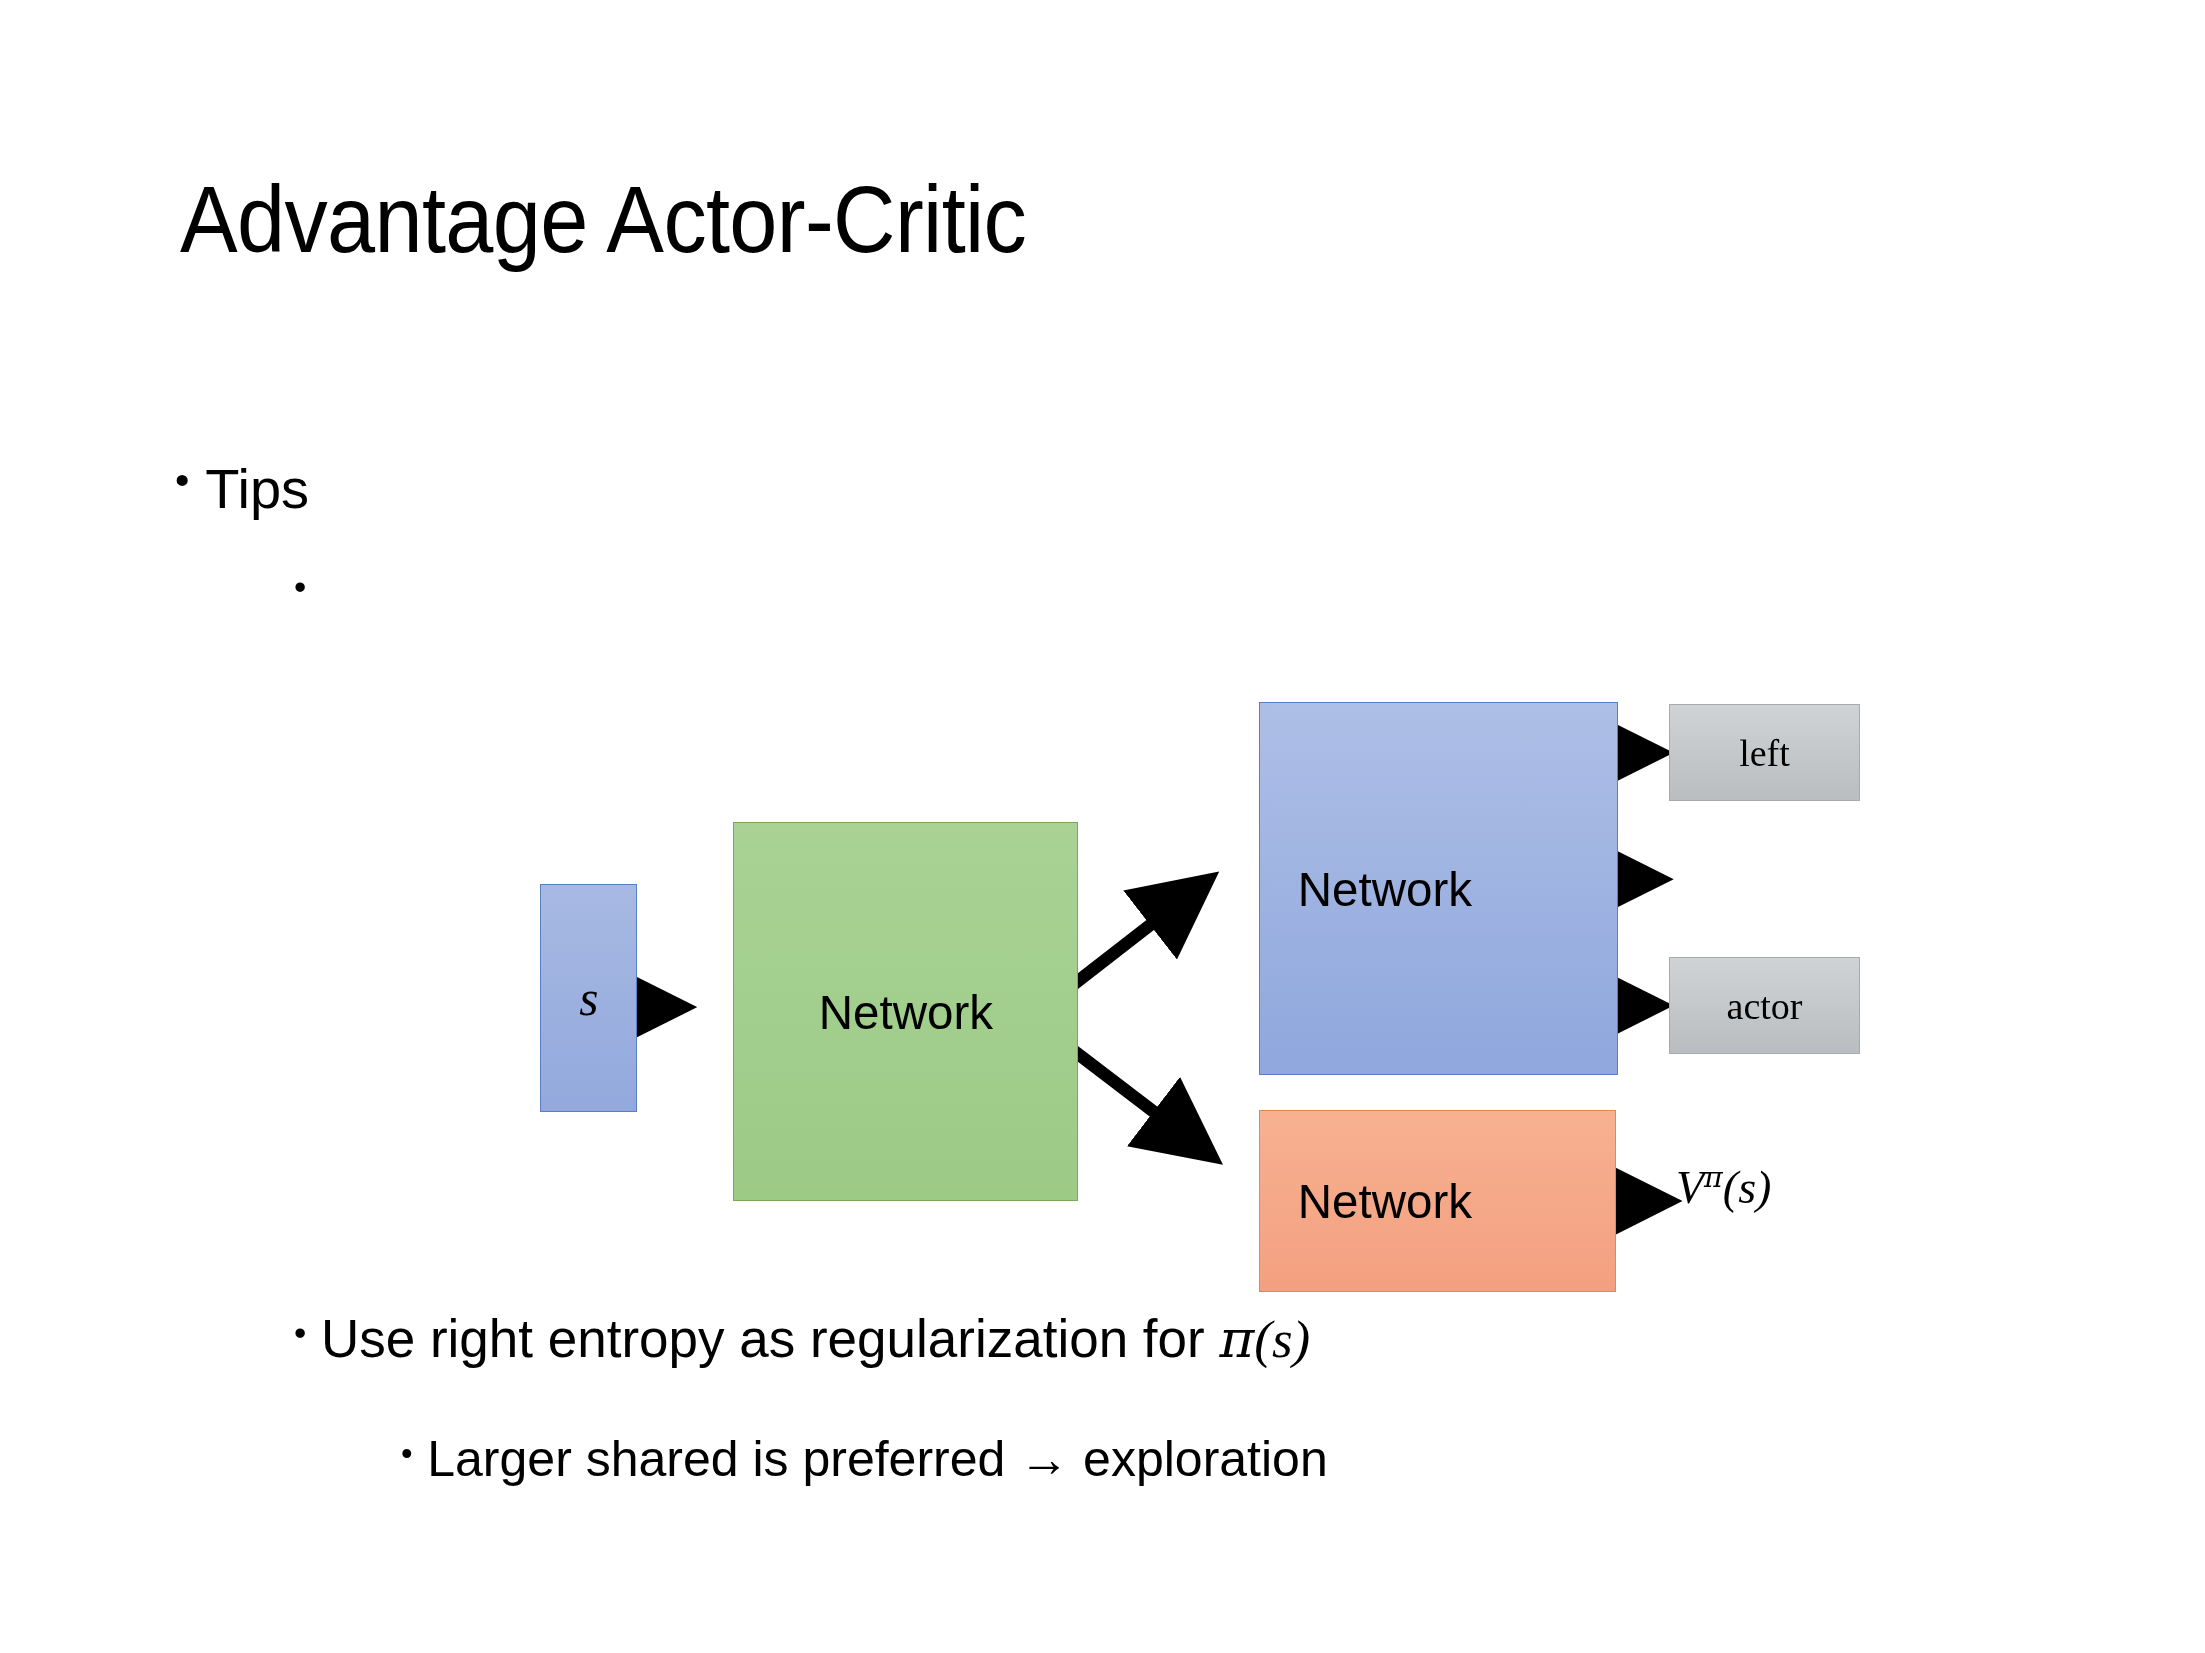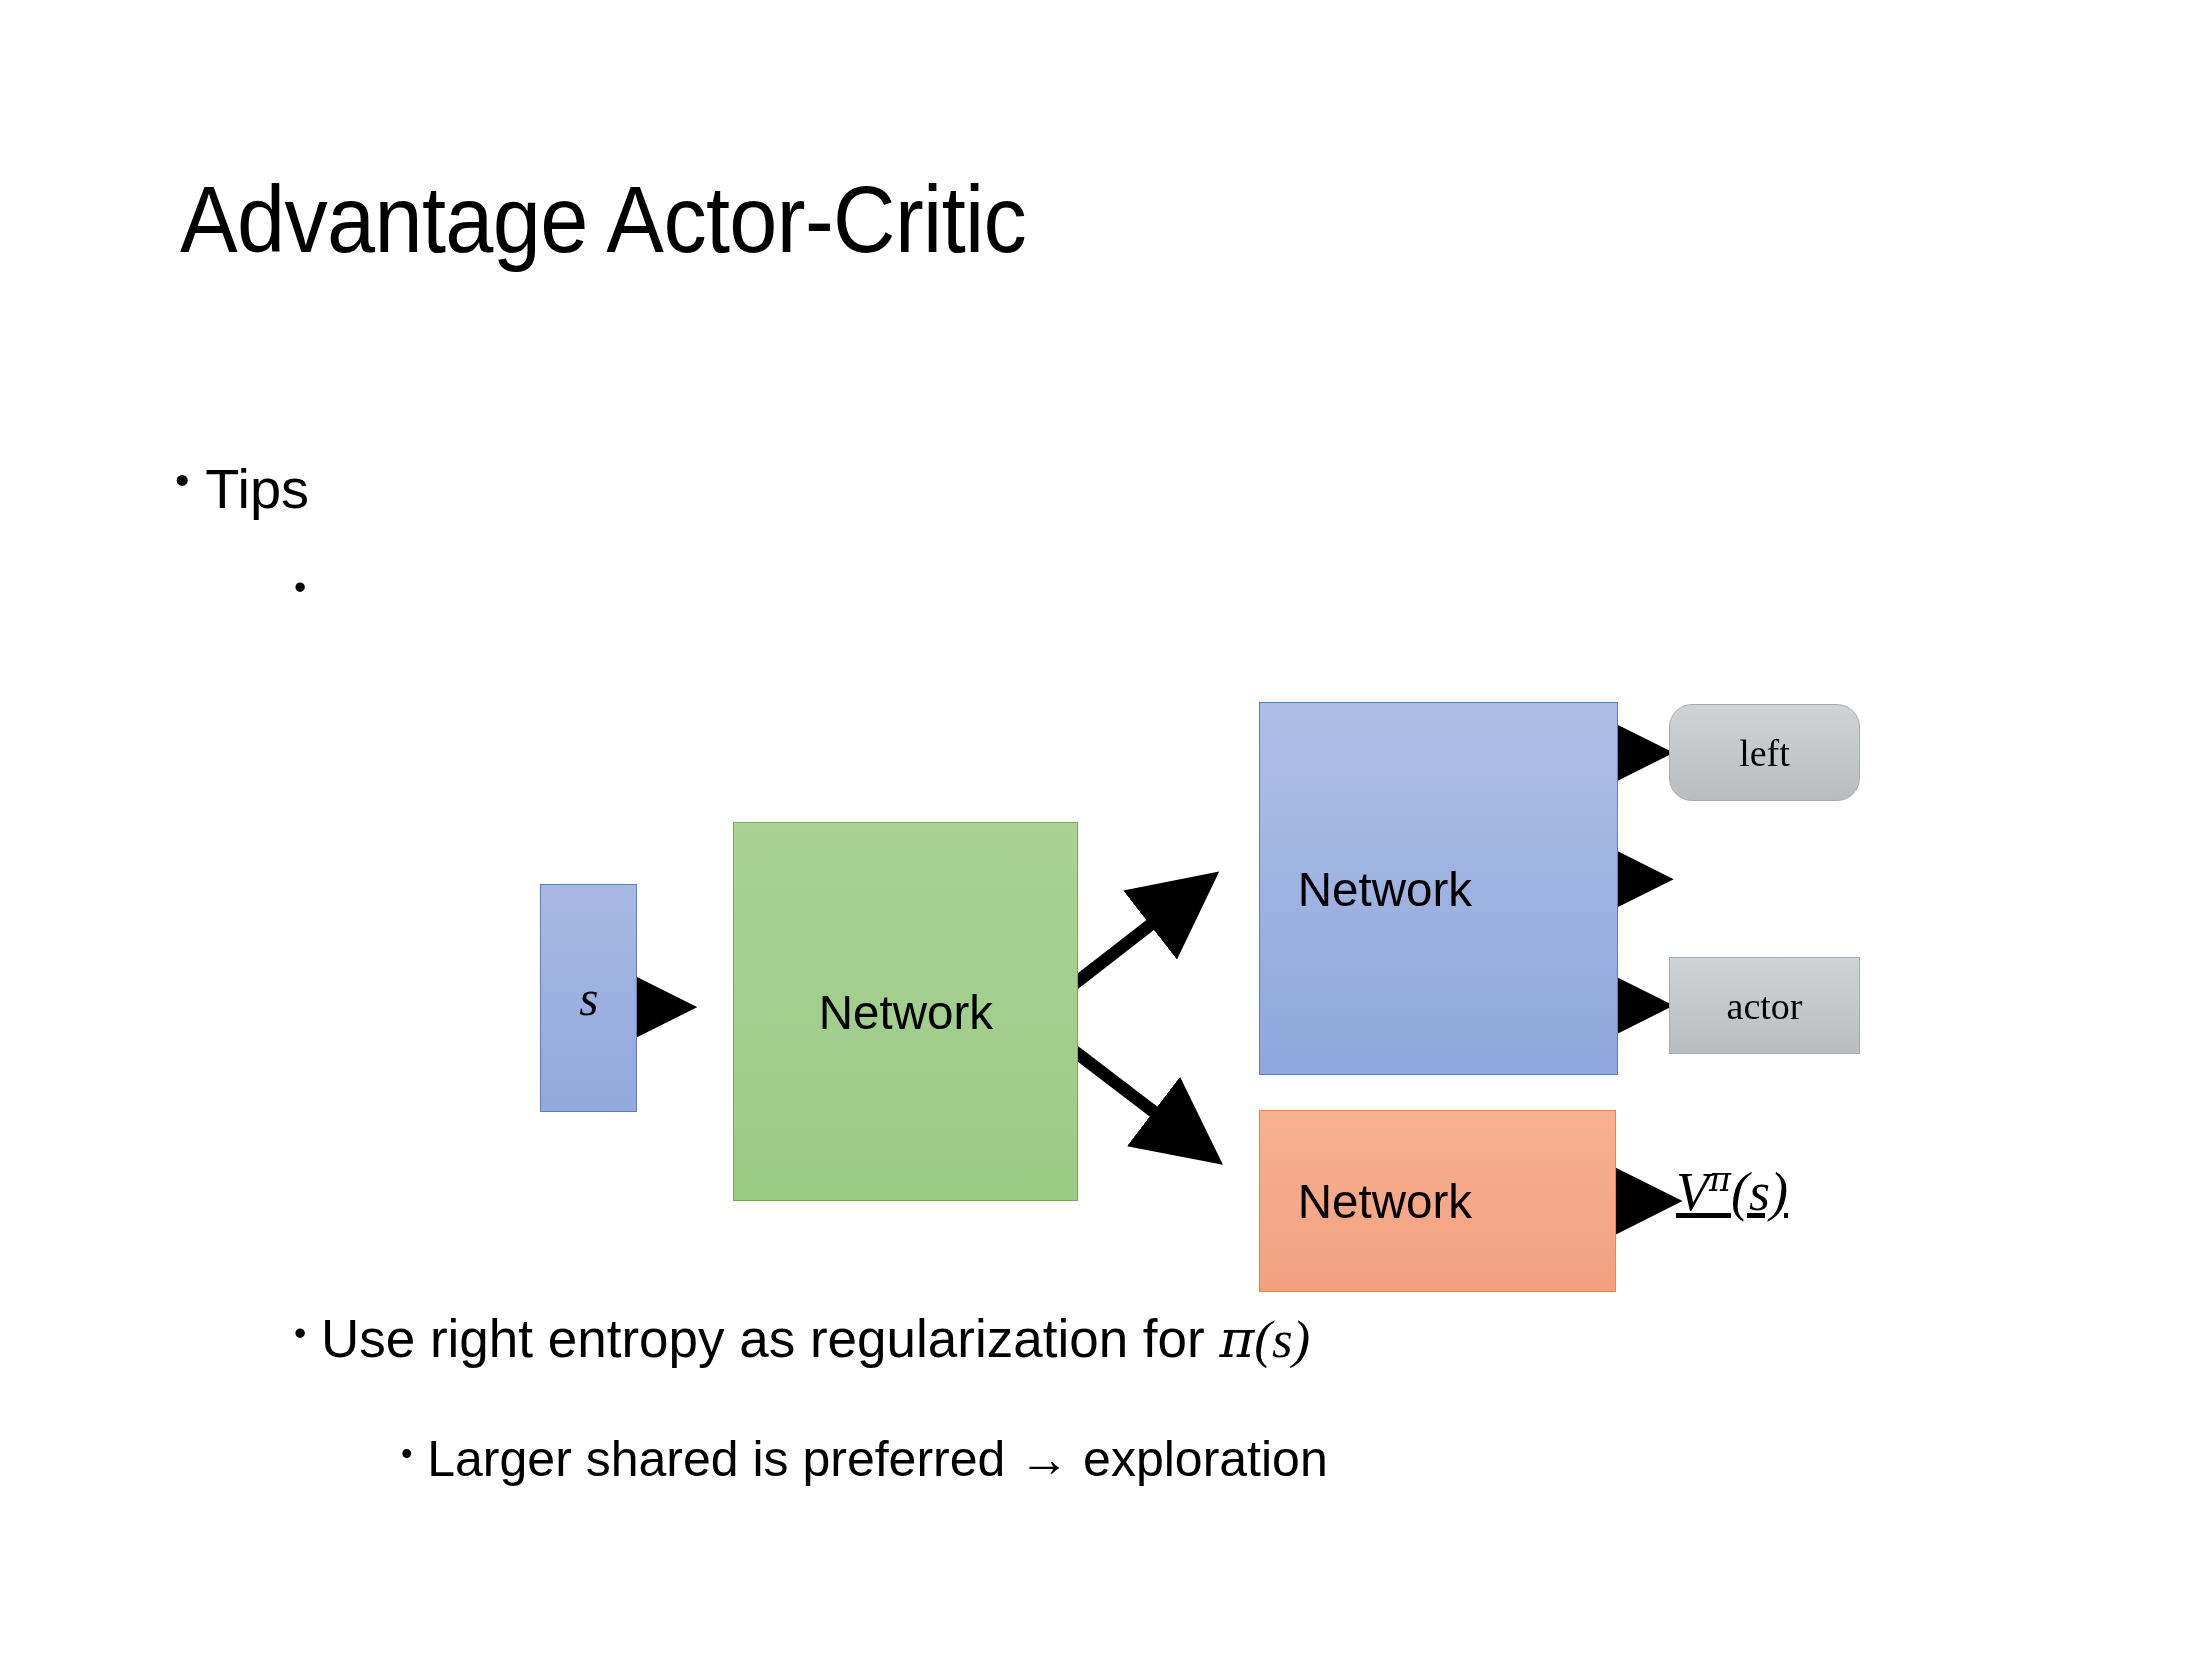--- a/index.html
+++ b/index.html
@@ -148,30 +148,29 @@
     background:linear-gradient(to bottom, #d0d3d5 0%, #b9bdc0 100%);
     border:0.7px solid #a7abae;
     box-sizing:border-box;
     display:flex; align-items:center; justify-content:center;
   }
   .box-gray .lbl {
     font-family:"Liberation Serif", serif;
     font-size:38px;
     color:#000;
   }
-  .gray-left  { top:704px;border-radius:23px; }
+  .gray-left  { top:704px; }
   .gray-right { top:831px; }
   .gray-fire  { top:957px; }
 
   .vpi {
     position:absolute;
     left:1676px; top:1160px;
-    font-size:54px;
+    font-size:46px;
     white-space:nowrap;
-    text-decoration:underline;
   }
 
   svg.arrows { position:absolute; left:0; top:0; width:2205px; height:1654px; }
 </style>
 </head>
 <body>
 
 <div class="slide">
 
   <div class="title">Advantage Actor-Critic</div>

